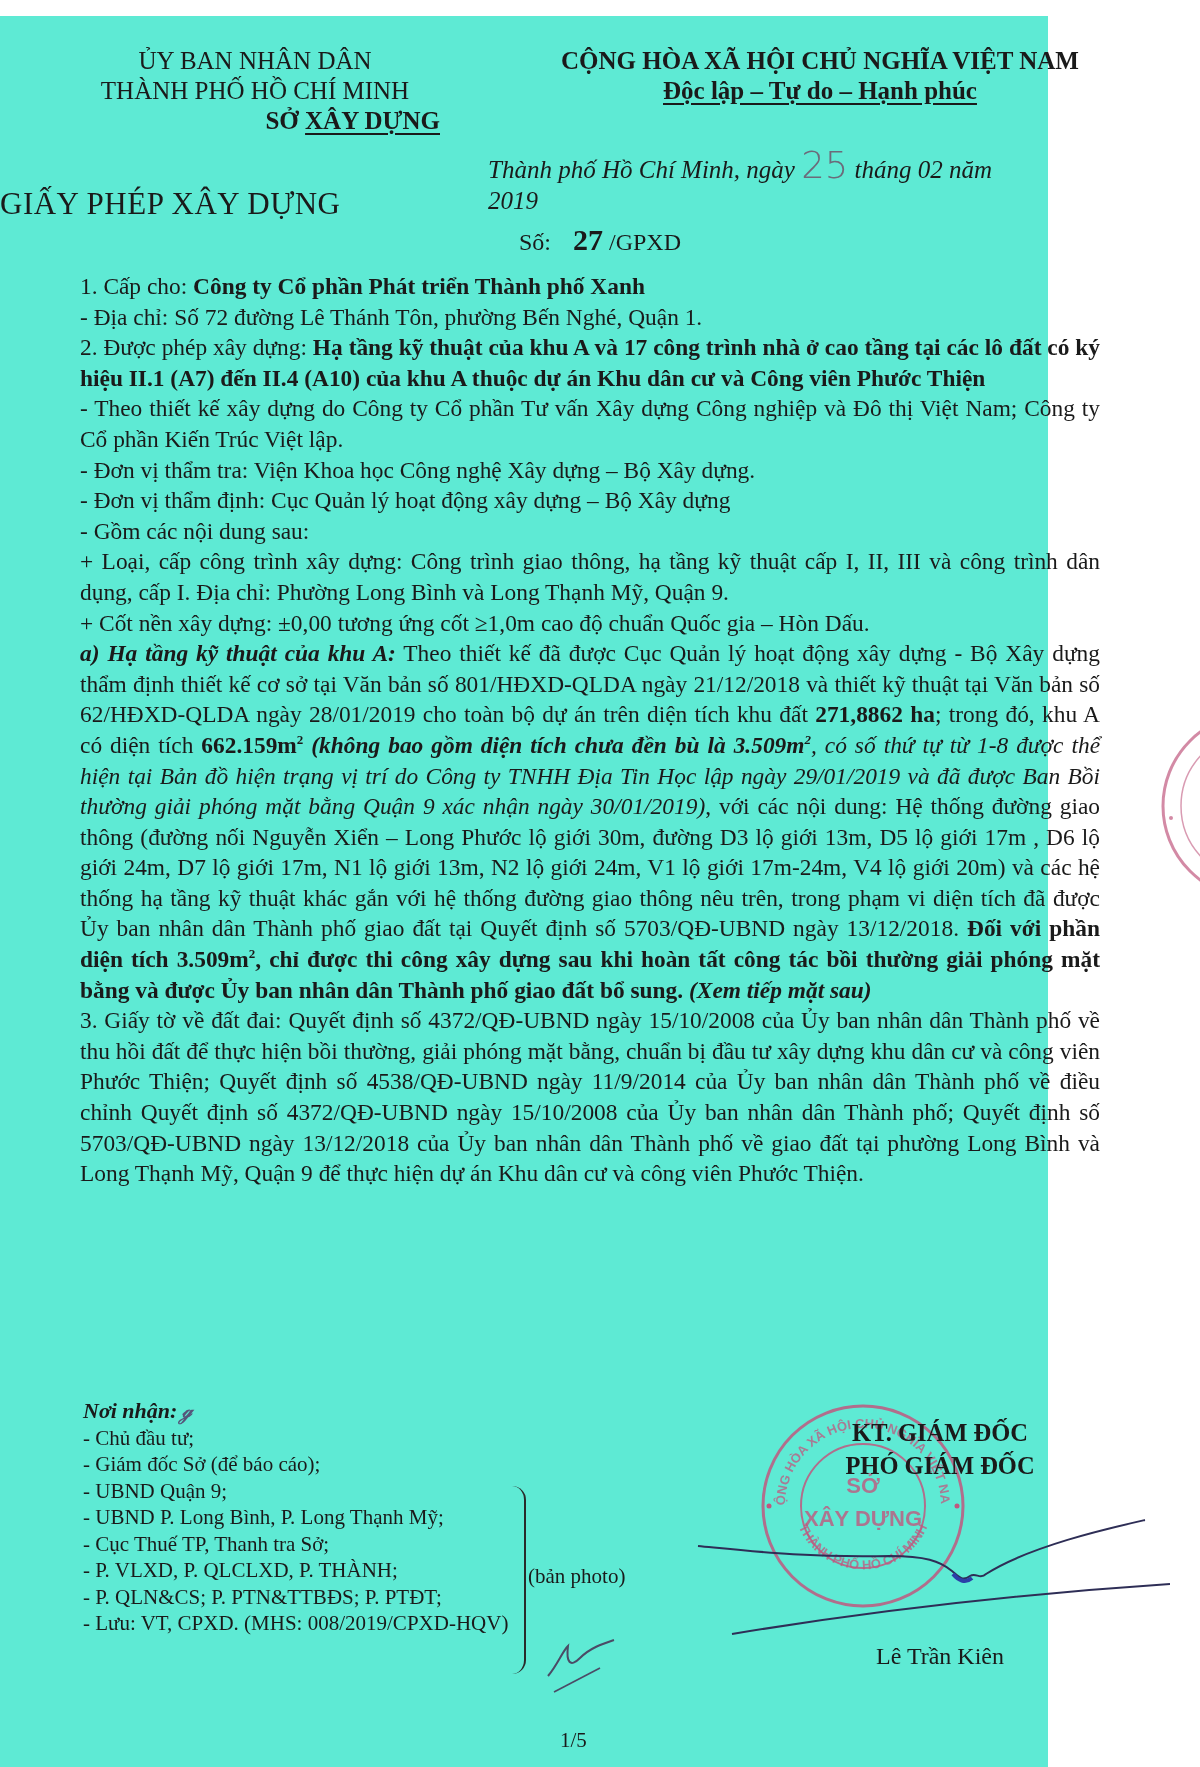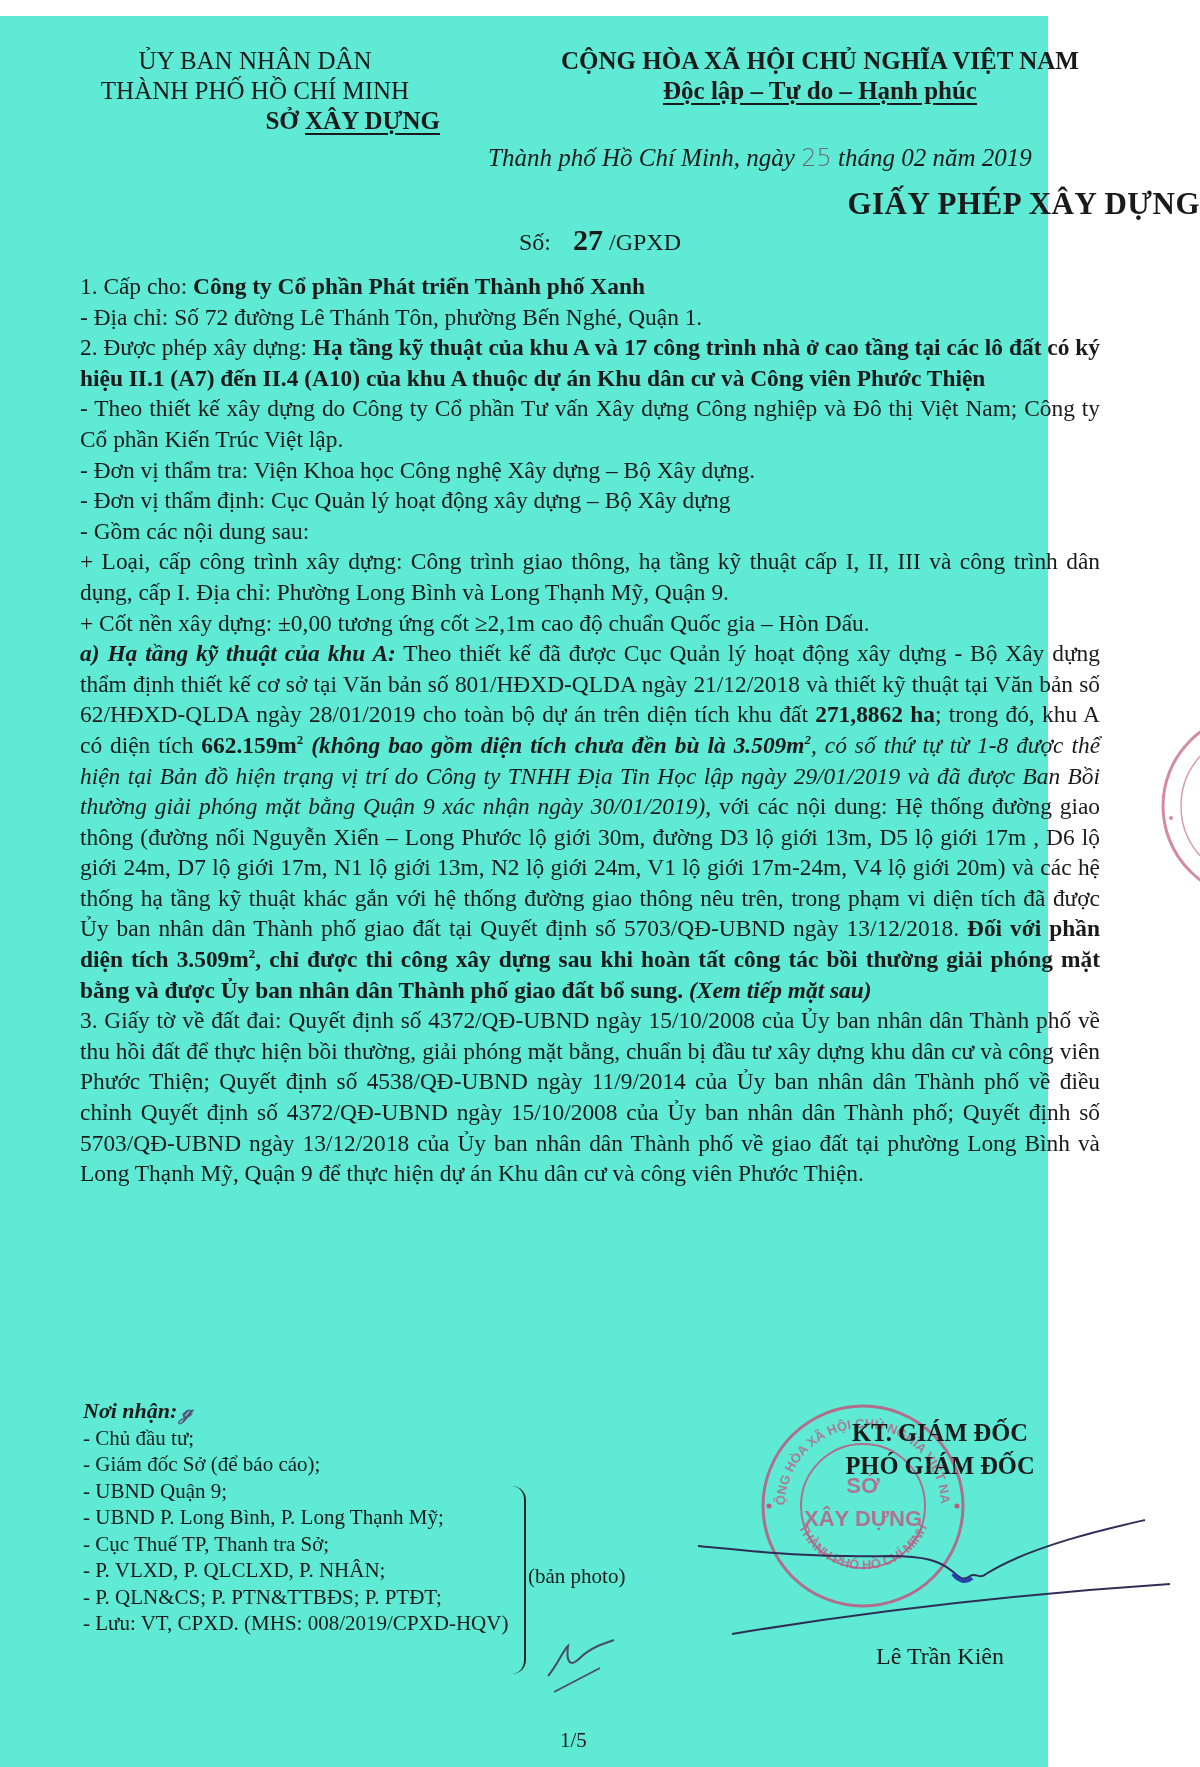--- a/index.html
+++ b/index.html
@@ -8,22 +8,22 @@
     font-family: "Liberation Serif", "DejaVu Serif", serif;
     color: #1a1a1a;
   }
   .page { position: absolute; left: 0; top: 16px; width: 1048px; height: 1767px; background: #5eead4; }
   .abs { position: absolute; white-space: nowrap; }
   .hdr-left { position: absolute; left: 70px; top: 30px; width: 370px; text-align: center; font-size: 25px; line-height: 30px; }
   .hdr-left .bold { font-weight: bold; text-align: right; }
   .hdr-right { position: absolute; left: 535px; top: 30px; width: 570px; text-align: center; font-size: 25px; line-height: 30px; font-weight: bold; }
   .u { text-decoration: underline; text-underline-offset: 4px; }
   .date-line { position: absolute; left: 488px; top: 128px; font-size: 25px; font-style: italic; }
-  .date-line .hand { font-family: "DejaVu Sans", sans-serif; font-style: normal; color: #6b6b7a; font-size: 24px; font-weight: 300; }
-  .title { position: absolute; left: 0; width: 1200px; top: 170px; text-align: right; font-size: 31px; font-weight: bold; letter-spacing: 0.5px; }
+  .date-line .hand { font-family: "DejaVu Sans", sans-serif; font-style: normal; color: #6b6b7a; font-size: 37px; font-weight: 300; }
+  .title { position: absolute; left: 0; width: 1200px; top: 170px; text-align: left; font-size: 31px; font-weight: normal; letter-spacing: 0.5px; }
   .so-line { position: absolute; left: 0; width: 1200px; top: 207px; text-align: center; font-size: 24px; }
   .so-line .num { font-size: 30px; font-weight: bold; margin: 0 6px 0 22px; }
   .body-text {
     position: absolute; left: 80px; top: 255px; width: 1020px;
     font-size: 23.4px; line-height: 30.6px; text-align: justify;
   }
   .body-text p { margin: 0; }
   .b { font-weight: bold; }
   .i { font-style: italic; }
   .bi { font-weight: bold; font-style: italic; }
@@ -63,33 +63,33 @@
 
   <div class="body-text">
     <p><span>1. Cấp cho: </span><span class="b">Công ty Cổ phần Phát triển Thành phố Xanh</span></p>
     <p>- Địa chỉ: Số 72 đường Lê Thánh Tôn, phường Bến Nghé, Quận 1.</p>
     <p><span>2. Được phép xây dựng: </span><span class="b">Hạ tầng kỹ thuật của khu A và 17 công trình nhà ở cao tầng tại các lô đất có ký hiệu II.1 (A7) đến II.4 (A10) của khu A thuộc dự án Khu dân cư và Công viên Phước Thiện</span></p>
     <p>- Theo thiết kế xây dựng do Công ty Cổ phần Tư vấn Xây dựng Công nghiệp và Đô thị Việt Nam; Công ty Cổ phần Kiến Trúc Việt lập.</p>
     <p>- Đơn vị thẩm tra: Viện Khoa học Công nghệ Xây dựng – Bộ Xây dựng.</p>
     <p>- Đơn vị thẩm định: Cục Quản lý hoạt động xây dựng – Bộ Xây dựng</p>
     <p>- Gồm các nội dung sau:</p>
     <p>+ Loại, cấp công trình xây dựng: Công trình giao thông, hạ tầng kỹ thuật cấp I, II, III và công trình dân dụng, cấp I. Địa chỉ: Phường Long Bình và Long Thạnh Mỹ, Quận 9.</p>
-    <p>+ Cốt nền xây dựng: ±0,00 tương ứng cốt  ≥2,1m cao độ chuẩn Quốc gia – Hòn  Dấu.</p>
+    <p>+ Cốt nền xây dựng: ±0,00 tương ứng cốt  ≥1,0m cao độ chuẩn Quốc gia – Hòn  Dấu.</p>
     <p><span class="bi">a) Hạ tầng kỹ thuật của khu A:</span><span> Theo thiết kế đã được Cục Quản lý hoạt động xây dựng - Bộ Xây dựng thẩm định thiết kế cơ sở tại Văn bản số 801/HĐXD-QLDA ngày 21/12/2018 và thiết kỹ thuật tại Văn bản số 62/HĐXD-QLDA ngày 28/01/2019 cho toàn bộ dự án trên diện tích khu đất </span><span class="b">271,8862 ha</span><span>; trong đó, khu A có diện tích </span><span class="b"><span>662.159m</span><sup>2</sup></span><span class="bi"><span> (không bao gồm diện tích chưa đền bù là 3.509m</span><sup>2</sup></span><span class="i">, có số thứ tự từ 1-8 được thể hiện tại Bản đồ hiện trạng vị trí do Công ty TNHH Địa Tin Học lập ngày 29/01/2019 và đã được Ban Bồi thường giải phóng mặt bằng Quận 9 xác nhận ngày 30/01/2019)</span><span>, với các nội dung: Hệ thống đường giao thông (đường nối Nguyễn Xiển – Long Phước lộ giới 30m, đường D3 lộ giới 13m, D5 lộ giới 17m , D6 lộ giới 24m, D7 lộ giới 17m, N1 lộ giới 13m, N2 lộ giới 24m, V1 lộ giới 17m-24m, V4 lộ giới 20m) và các hệ thống hạ tầng kỹ thuật khác gắn với hệ thống đường giao thông nêu trên, trong phạm vi diện tích đã được Ủy ban nhân dân Thành phố giao đất tại Quyết định số 5703/QĐ-UBND ngày 13/12/2018. </span><span class="b"><span>Đối với phần diện tích 3.509m</span><sup>2</sup><span>, chỉ được thi công xây dựng sau khi hoàn tất công tác bồi thường giải phóng mặt bằng và được Ủy ban nhân dân Thành phố giao đất bổ sung.</span></span><span class="bi"> (Xem tiếp mặt sau)</span></p>
     <p>3. Giấy tờ về đất đai: Quyết định số 4372/QĐ-UBND ngày 15/10/2008 của Ủy ban nhân dân Thành phố về thu hồi đất để thực hiện bồi thường, giải phóng mặt bằng, chuẩn bị đầu tư xây dựng khu dân cư và công viên Phước Thiện; Quyết định số 4538/QĐ-UBND ngày 11/9/2014 của Ủy ban nhân dân Thành phố về điều chỉnh Quyết định số 4372/QĐ-UBND ngày 15/10/2008 của Ủy ban nhân dân Thành phố; Quyết định số 5703/QĐ-UBND ngày 13/12/2018 của Ủy ban nhân dân Thành phố về giao đất tại phường Long Bình và Long Thạnh Mỹ, Quận 9 để thực hiện dự án Khu dân cư và công viên Phước Thiện.</p>
   </div>
 
   <div class="recipients">
     <div class="head"><span>Nơi nhận:</span><span class="initial" style="font-size:18px;margin-left:4px;">ℊ</span></div>
     <div class="item">- Chủ đầu tư;</div>
     <div class="item">- Giám đốc Sở (để báo cáo);</div>
     <div class="item">- UBND Quận 9;</div>
     <div class="item">- UBND P. Long Bình, P. Long Thạnh Mỹ;</div>
     <div class="item">- Cục Thuế TP, Thanh tra Sở;</div>
-    <div class="item">- P. VLXD, P. QLCLXD, P. NHÂN;</div>
+    <div class="item">- P. VLXD, P. QLCLXD, P. THÀNH;</div>
     <div class="item">- P. QLN&amp;CS; P. PTN&amp;TTBĐS; P. PTĐT;</div>
     <div class="item">- Lưu: VT, CPXD. (MHS: 008/2019/CPXD-HQV)</div>
   </div>
   <div class="brace"></div>
   <div class="photo-note">(bản photo)</div>
 
   <svg class="abs" style="left:540px;top:1618px;" width="80" height="60">
     <path d="M8 42 C18 30, 22 18, 28 12 C26 28, 30 34, 40 24 C50 14, 62 10, 74 6" stroke="#4b4b66" stroke-width="2" fill="none"></path>
     <path d="M14 58 L60 34" stroke="#4b4b66" stroke-width="1.6" fill="none"></path>
   </svg>

